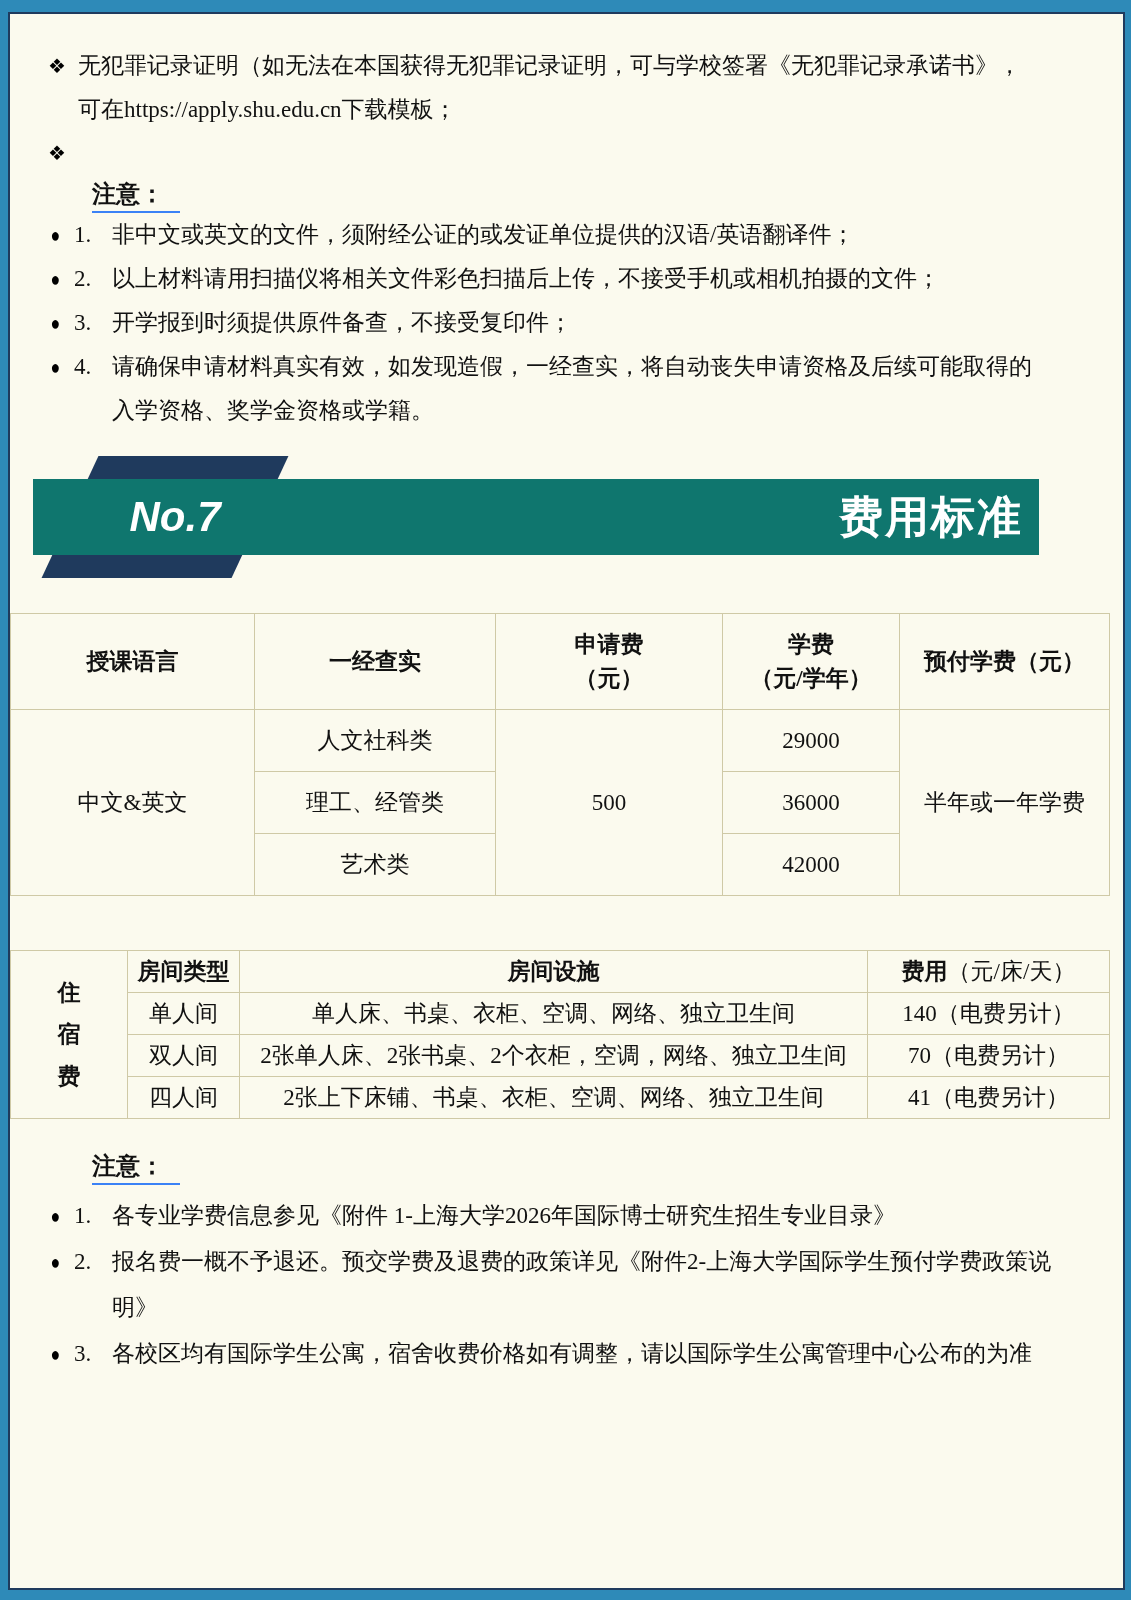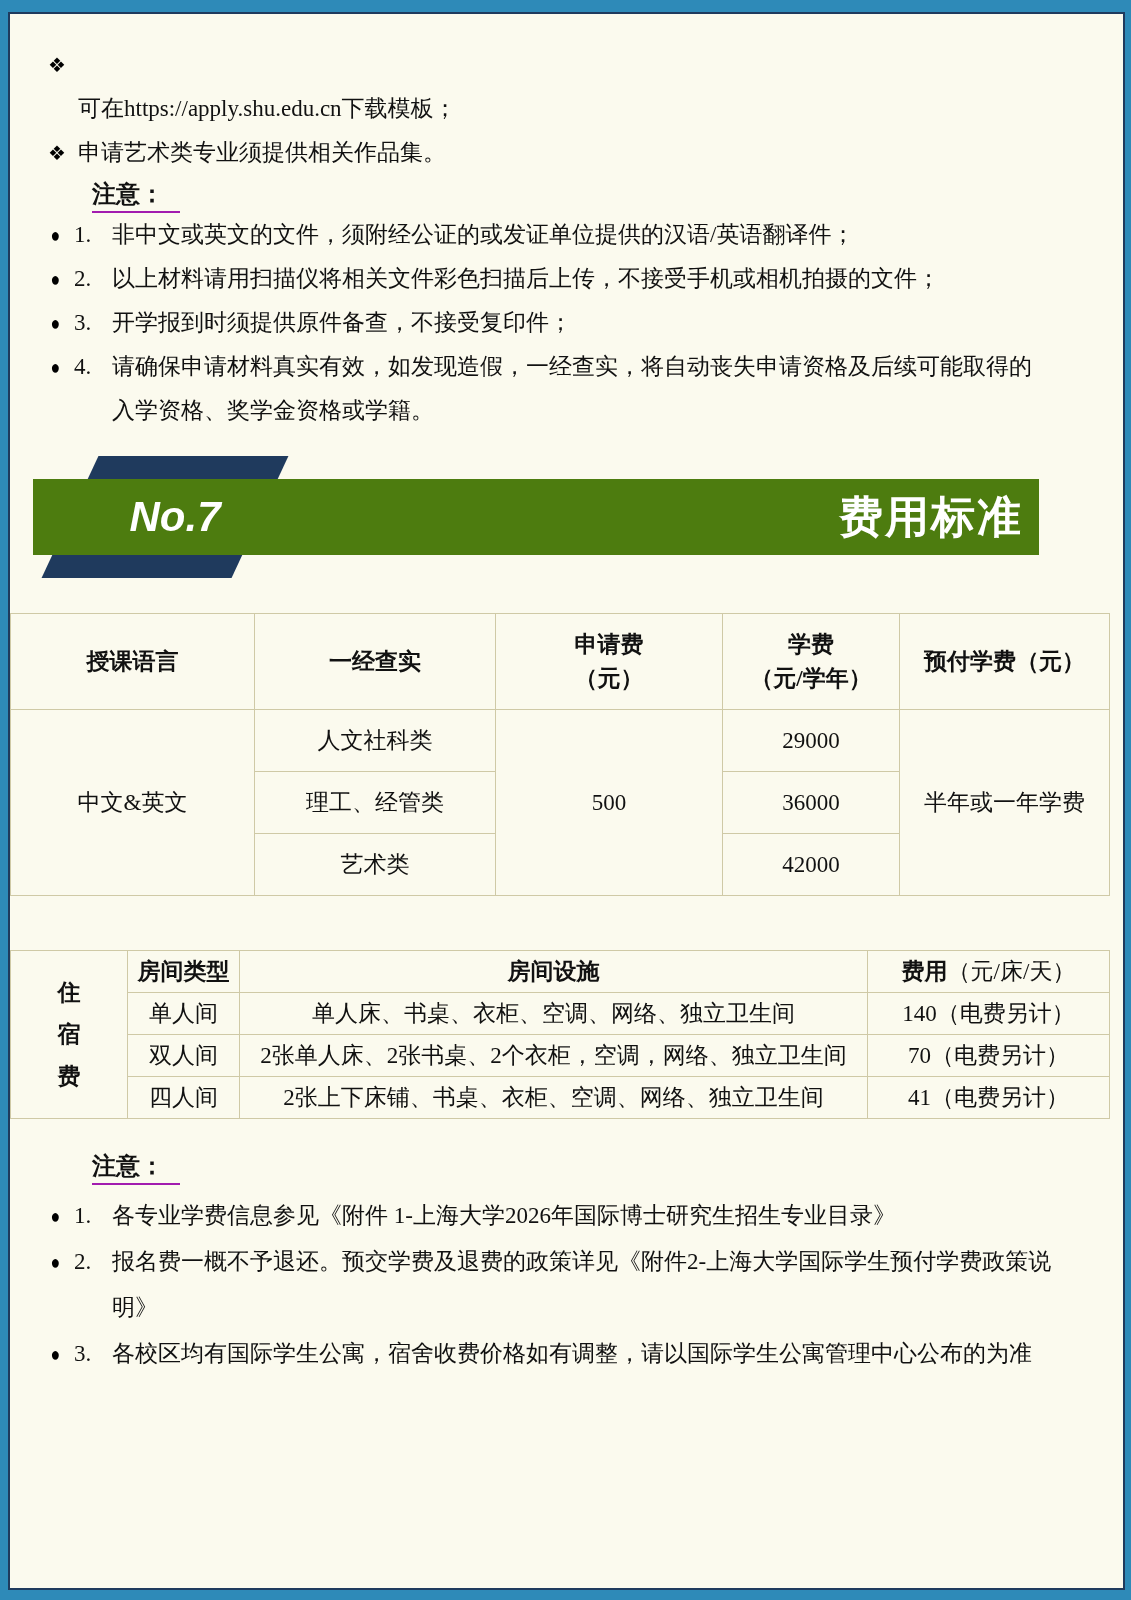--- a/index.html
+++ b/index.html
@@ -21,35 +21,35 @@
   .intro { padding:30px 34px 0 38px; }
   .line { line-height:43px; font-size:23px; display:flex; align-items:baseline; }
   .diamond {
     font-size:20px; width:30px; flex:0 0 30px; color:#000;
   }
   .b1-indent { padding-left:30px; }
   .b2gap { margin-top:1px; }
   .note-line { padding-left:44px; margin-top:2px; }
   .note-label {
     font-weight:bold; font-size:24px;
-    border-bottom:2px solid #a21caf; padding-right:16px;
+    border-bottom:2px solid #3b82f6; padding-right:16px;
     display:inline-block; line-height:34px;
   }
   .num-item { margin-top:0; }
   .dot {
     font-size:20px; width:26px; flex:0 0 26px; color:#000;
     transform:scaleX(.8); display:inline-block;
   }
   .inum { width:38px; flex:0 0 38px; }
   .cont-line { padding-left:64px; }
   
   .banner { position:relative; height:122px; margin-top:24px; }
   .banner-bar {
     position:absolute; left:23px; top:23px; width:1006px; height:76px;
-    background:#4d7c0f;
+    background:#0f766e;
     display:flex; align-items:center; justify-content:flex-end;
     padding-right:16px;
   }
   .banner-tab {
     position:absolute; left:60px; top:0; width:190px; height:122px;
     background:#1f3a5d; transform:skewX(-25deg);
   }
   .banner-number {
     position:absolute; left:70px; top:0; width:190px; height:122px;
     display:flex; align-items:center; justify-content:center;
@@ -85,27 +85,27 @@
   .notes .note-line { margin-bottom:8px; }
 </style>
 </head>
 <body>
 
 <div class="page">
 
   <div class="intro">
     <div class="line">
       <span class="diamond">❖</span>
+      <span>无犯罪记录证明（如无法在本国获得无犯罪记录证明，可与学校签署《无犯罪记录承诺书》，</span>
     </div>
     <div class="line b1-indent">
       <span>可在https://apply.shu.edu.cn下载模板；</span>
     </div>
     <div class="line b2gap">
       <span class="diamond">❖</span>
-      <span>申请艺术类专业须提供相关作品集。</span>
     </div>
     <div class="line note-line">
       <span class="note-label">注意：</span>
     </div>
     <div class="line num-item">
       <span class="dot">●</span>
       <span class="inum">1.</span>
       <span>非中文或英文的文件，须附经公证的或发证单位提供的汉语/英语翻译件；</span>
     </div>
     <div class="line num-item">

